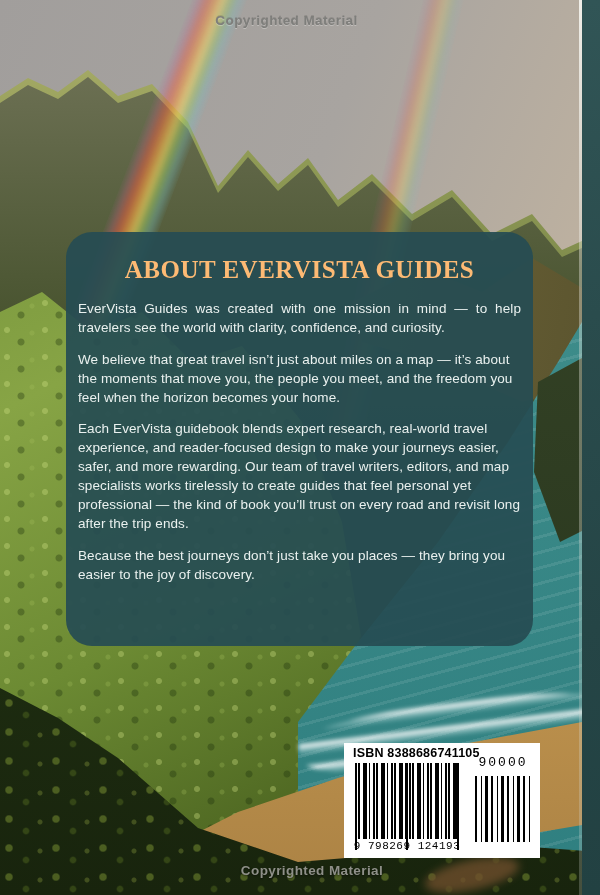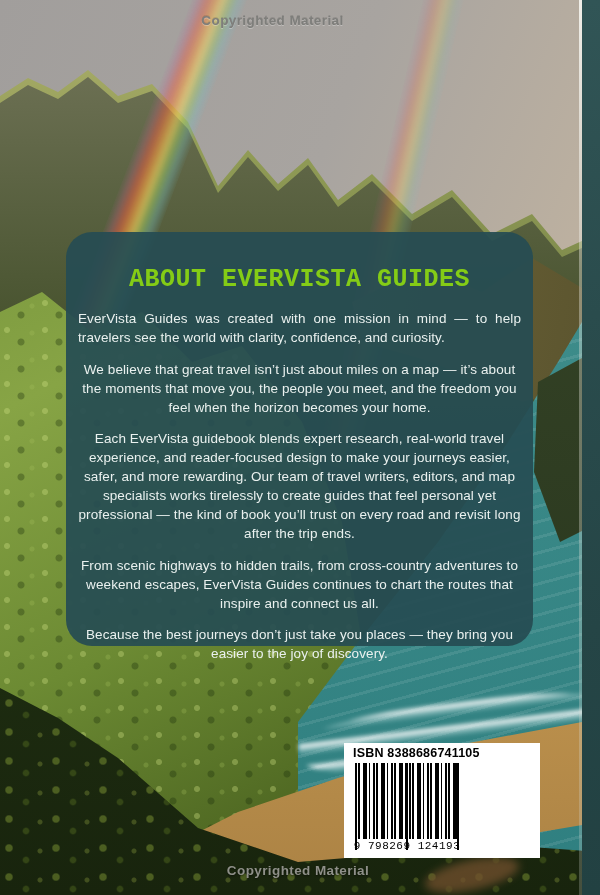--- a/index.html
+++ b/index.html
@@ -108,28 +108,28 @@
   }
 
   
   .panel{
     left:66px;top:232px;width:467px;height:414px;border-radius:26px;
     background:rgba(38,76,83,.93);
     padding:16px 12px 0 12px;box-sizing:border-box;
     text-align:center;
   }
   .panel-heading{
-    font-family:Liberation Mono, monospace;
-    font-weight:800;font-size:25px;letter-spacing:.5px;color:#84cc16;
-    margin:17px 0 16px 0;
+    font-family:Liberation Serif, serif;
+    font-weight:800;font-size:25px;letter-spacing:.5px;color:#fdba74;
+    margin:8px 0 16px 0;
   }
   .panel p{
     margin:0 0 13px 0;color:#eaf1ef;
     font-size:13.5px;line-height:1.4;letter-spacing:.1px;
-    text-align:center;
+    text-align:left;
   }
   .panel p.justified{text-align:justify;}
 
   
   .barcode-box{left:344px;top:743px;width:196px;height:115px;background:#ffffff;}
   .isbn-label{
     position:absolute;left:9px;top:3px;color:#000;
     font-family:"Liberation Sans",sans-serif;font-weight:700;font-size:12.5px;letter-spacing:.2px;white-space:nowrap;
   }
   .ean-area{position:absolute;left:6px;top:20px;width:114px;height:92px;}
@@ -150,20 +150,21 @@
   }
   .supp-bars{
     position:absolute;left:3px;top:21px;width:56px;height:66px;
     background:repeating-linear-gradient(90deg,#000 0 2px,#fff 2px 6px,#000 6px 7px,#fff 7px 10px,#000 10px 13px,#fff 13px 16px);
   }
 
   
   .wm{
     color:#7e7e7b;font-weight:700;font-size:13.5px;letter-spacing:.4px;text-align:center;
     text-shadow:0 1px 0 rgba(255,255,255,.28), 0 -1px 0 rgba(0,0,0,.12);
+    padding-left:14px;
   }
   .wm-top{left:0;top:13px;width:545px;}
   .wm-bottom{
     left:0;top:863px;width:596px;color:#8f9089;
     text-shadow:0 1px 2px rgba(0,0,0,.5);
   }
 </style>
 </head>
 <body>
 
@@ -188,31 +189,34 @@
   <div class="abs trail"></div>
 
   <div class="abs page-edge"></div>
   <div class="abs spine"></div>
 
   <div class="abs panel">
     <div class="panel-heading">ABOUT EVERVISTA GUIDES</div>
     <p class="justified">EverVista Guides was created with one mission in mind — to help travelers see the world with clarity, confidence, and curiosity.</p>
     <p>We believe that great travel isn’t just about miles on a map — it’s about the moments that move you, the people you meet, and the freedom you feel when the horizon becomes your home.</p>
     <p>Each EverVista guidebook blends expert research, real-world travel experience, and reader-focused design to make your journeys easier, safer, and more rewarding. Our team of travel writers, editors, and map specialists works tirelessly to create guides that feel personal yet professional — the kind of book you’ll trust on every road and revisit long after the trip ends.</p>
-    <p>From scenic highways to hidden trails, from cross-country adventures to weekend escapes, EverVista Guides continues to chart the routes that inspire and connect us all.</p>
     <p>Because the best journeys don’t just take you places — they bring you easier to the joy of discovery.</p>
   </div>
 
   <div class="abs barcode-box">
     <div class="isbn-label">ISBN 8388686741105</div>
     <div class="ean-area">
       <div class="ean-bars"></div>
       <div class="ean-digits">9 798269 124193</div>
       <span class="guard g1"></span>
       <span class="guard g2"></span>
       <span class="guard g3"></span>
     </div>
+    <div class="supp-area">
+      <div class="supp-value">90000</div>
+      <div class="supp-bars"></div>
+    </div>
   </div>
 
   <div class="abs wm wm-top">Copyrighted Material</div>
   <div class="abs wm wm-bottom">Copyrighted Material</div>
 
 </div>
 
 </body></html>

